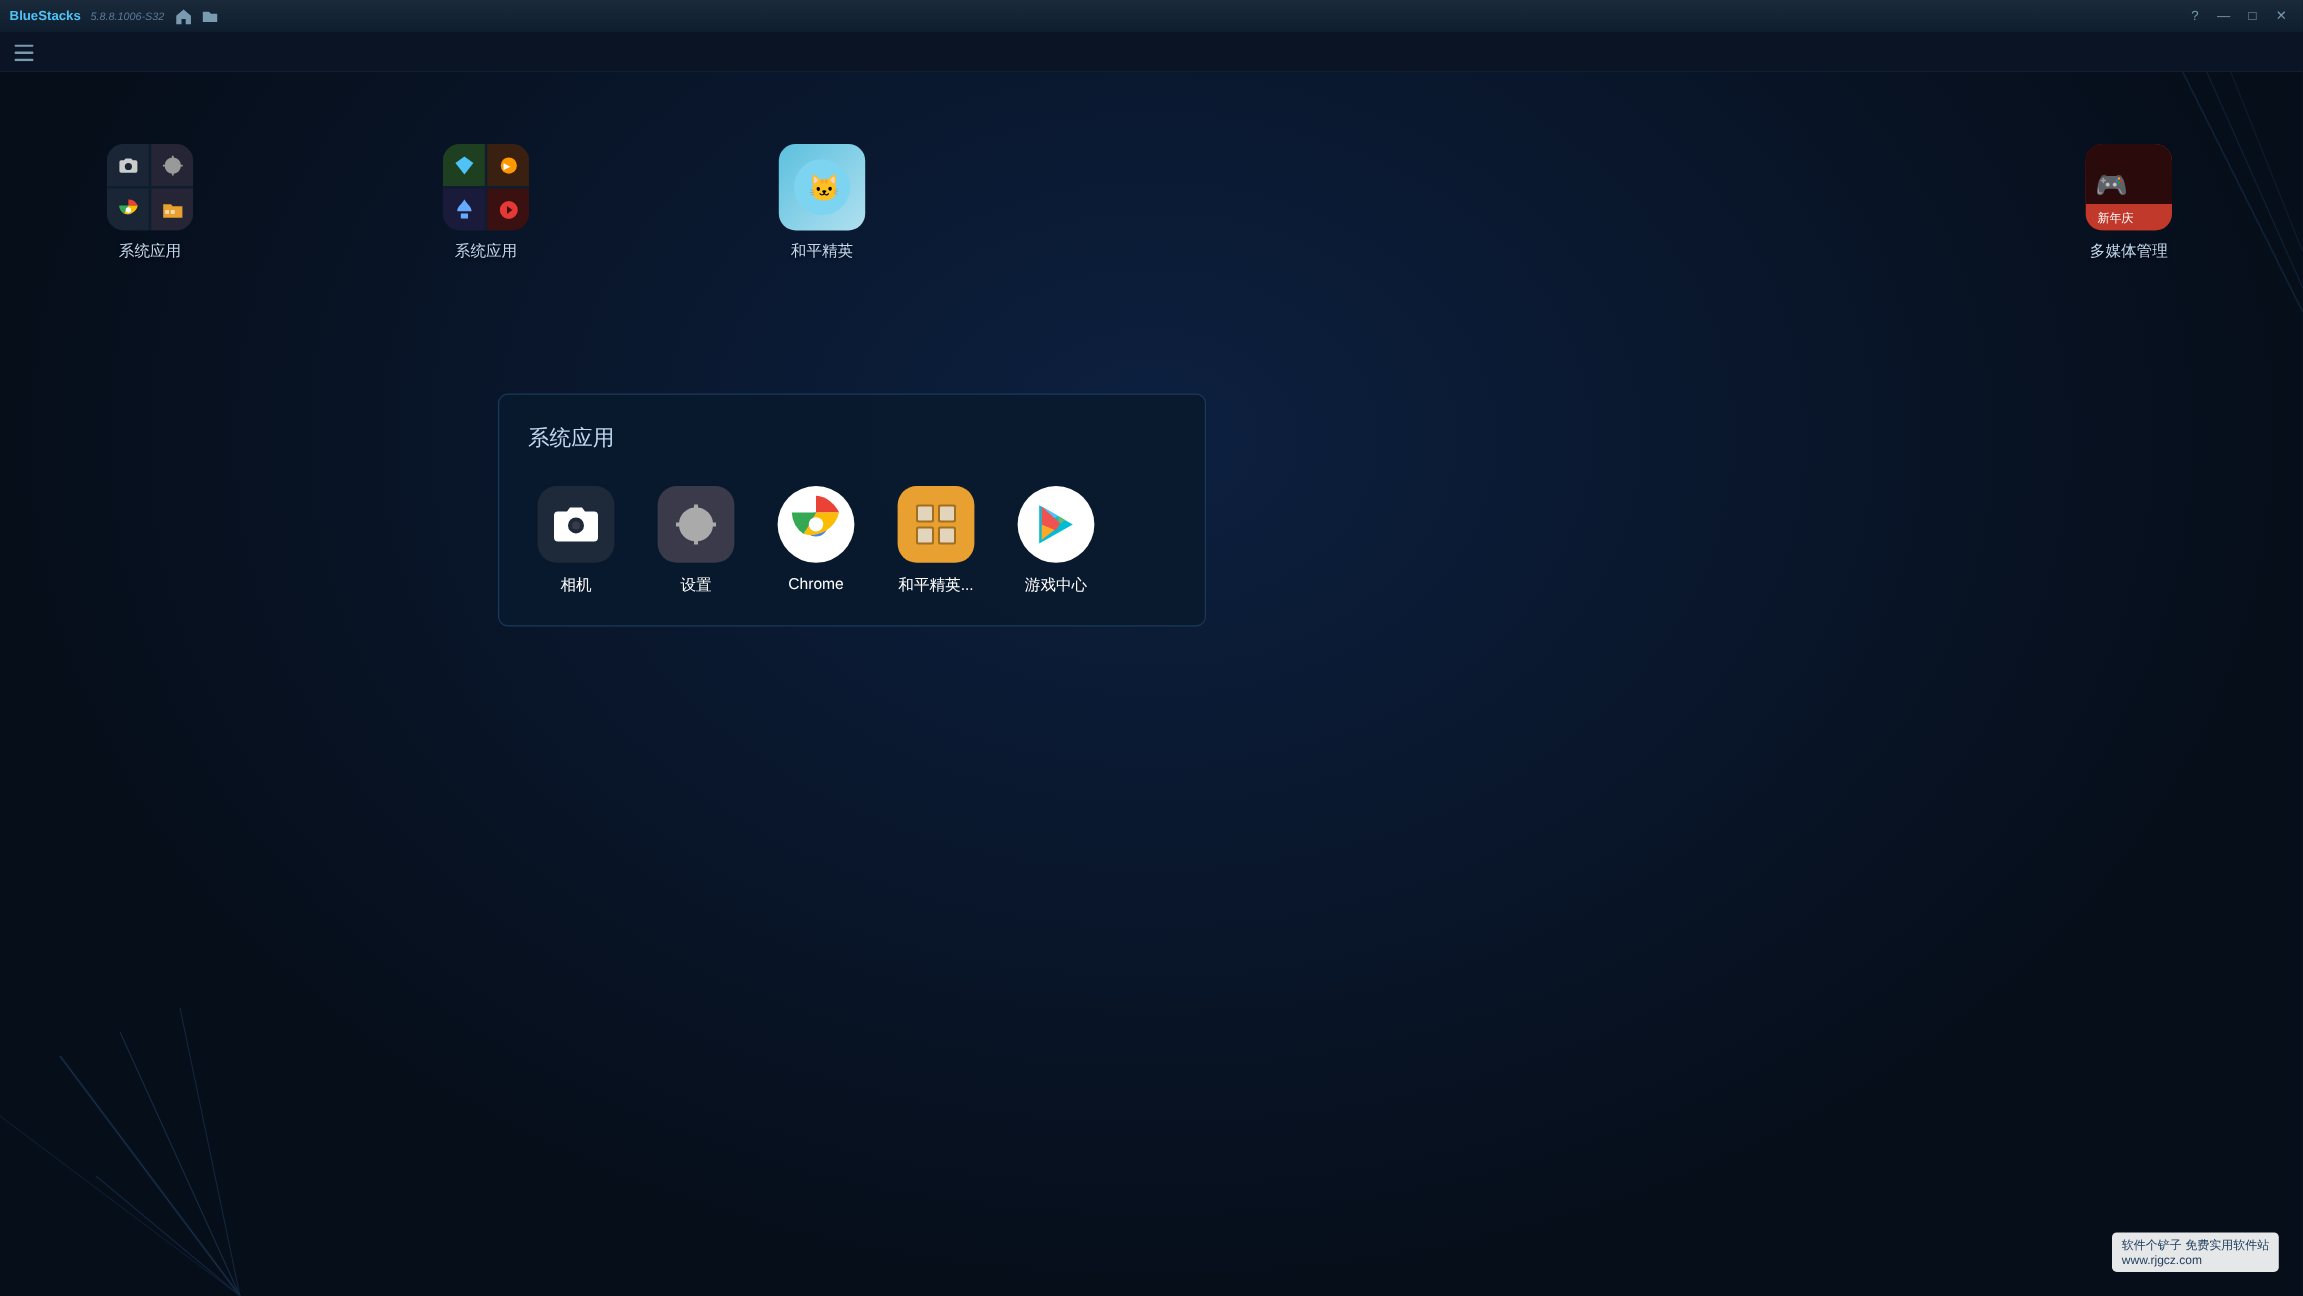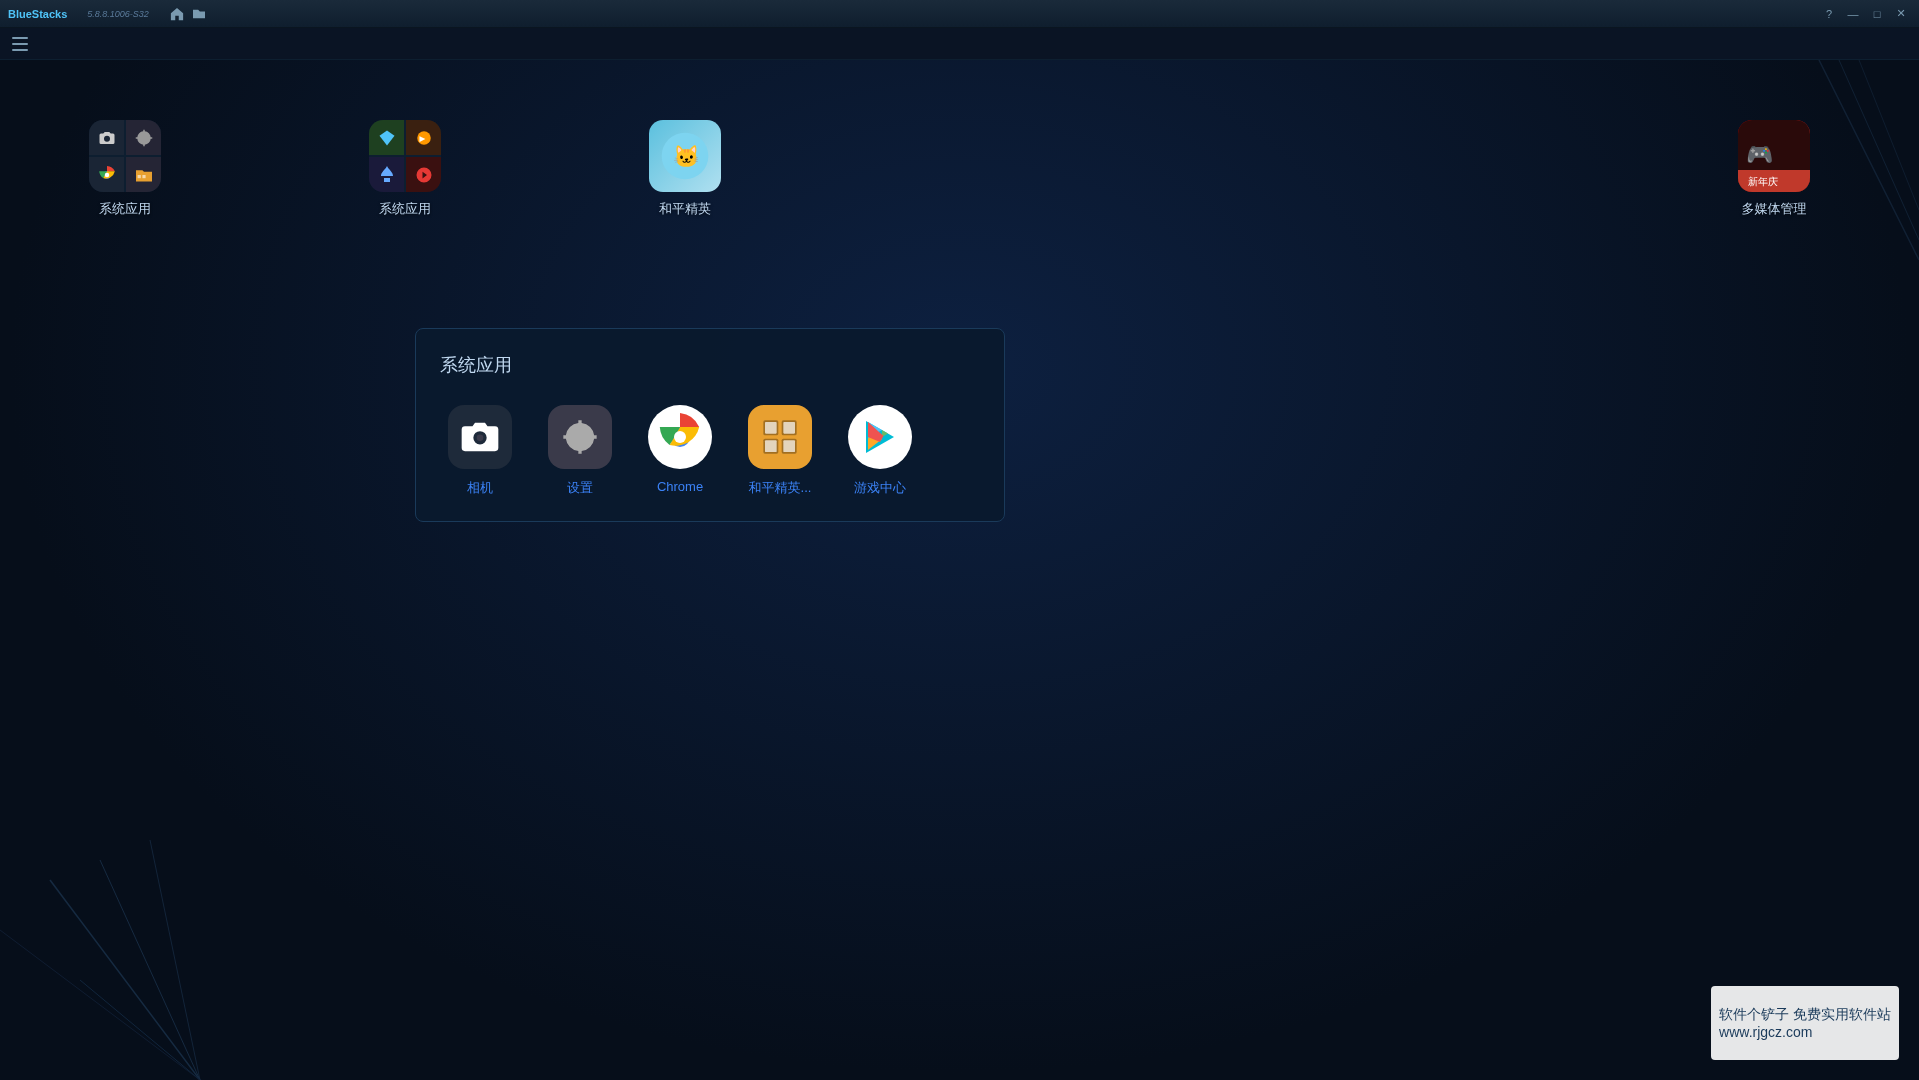--- a/index.html
+++ b/index.html
@@ -21,21 +21,21 @@
       align-items: center;
       justify-content: space-between;
       padding: 0 8px;
       border-bottom: 1px solid #0a1520;
       position: relative;
       z-index: 100;
     }
     .titlebar-left {
       display: flex;
       align-items: center;
-      gap: 20px;
+      gap: 8px;
     }
     .titlebar-logo {
       color: #4fc3f7;
       font-size: 11px;
       font-weight: bold;
     }
     .titlebar-version {
       color: #5a7a9a;
       font-size: 9px;
       font-style: italic;
@@ -207,34 +207,34 @@
       height: 64px;
       border-radius: 16px;
       margin-bottom: 10px;
       display: flex;
       align-items: center;
       justify-content: center;
       overflow: hidden;
     }
 
     .popup-app-label {
-      color: #3b82f6;
+      color: #ffffff;
       font-size: 13px;
       text-align: center;
     }
 
     
     .watermark {
       position: absolute;
       bottom: 20px;
       right: 20px;
       background: rgba(255,255,255,0.9);
       border-radius: 4px;
-      padding: 20px 8px;
-      font-size: 14px;
+      padding: 4px 8px;
+      font-size: 10px;
       color: #1a3a5a;
       z-index: 300;
     }
 
     
     .deco-lines {
       position: absolute;
       bottom: 0;
       left: 0;
       width: 400px;

